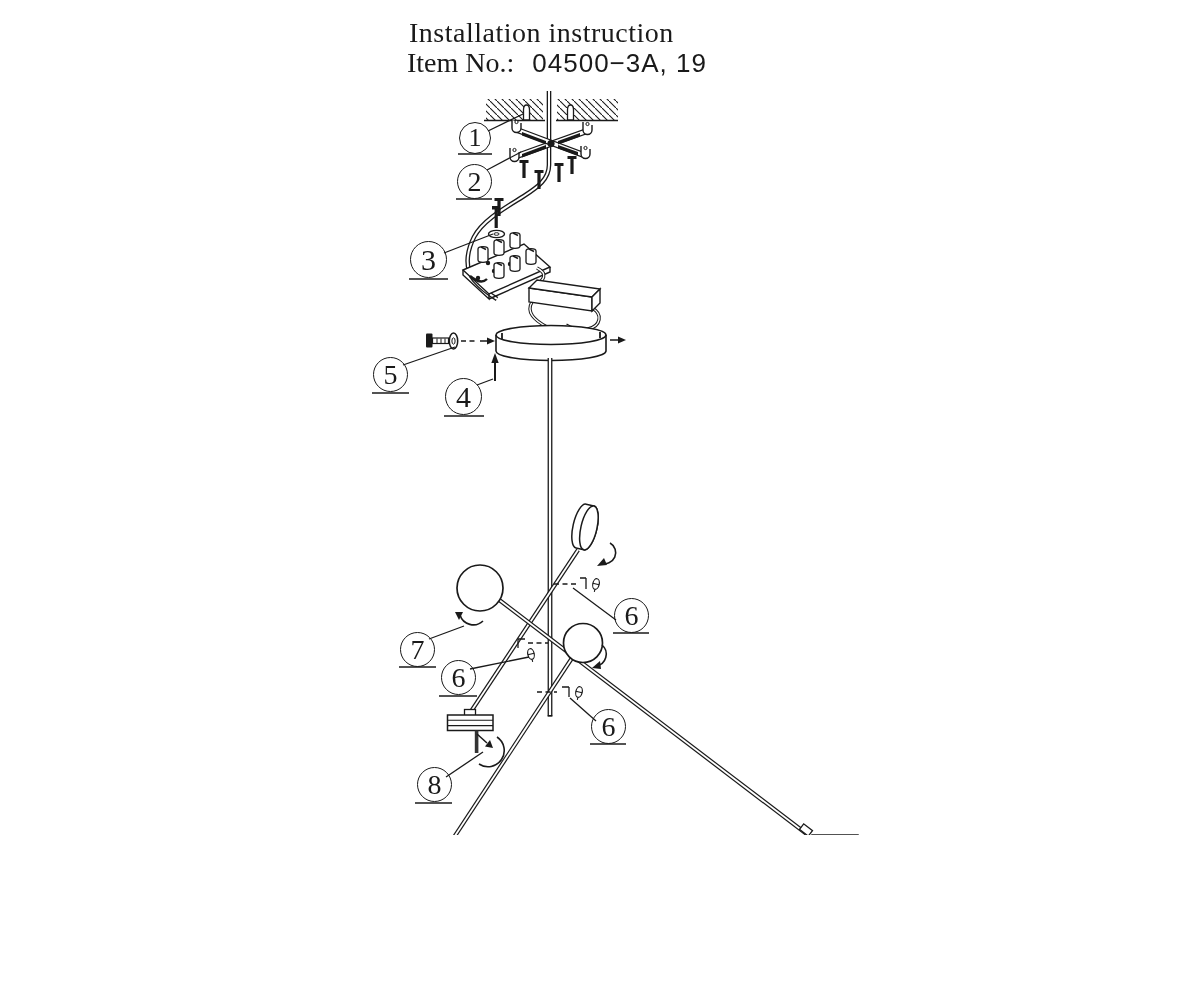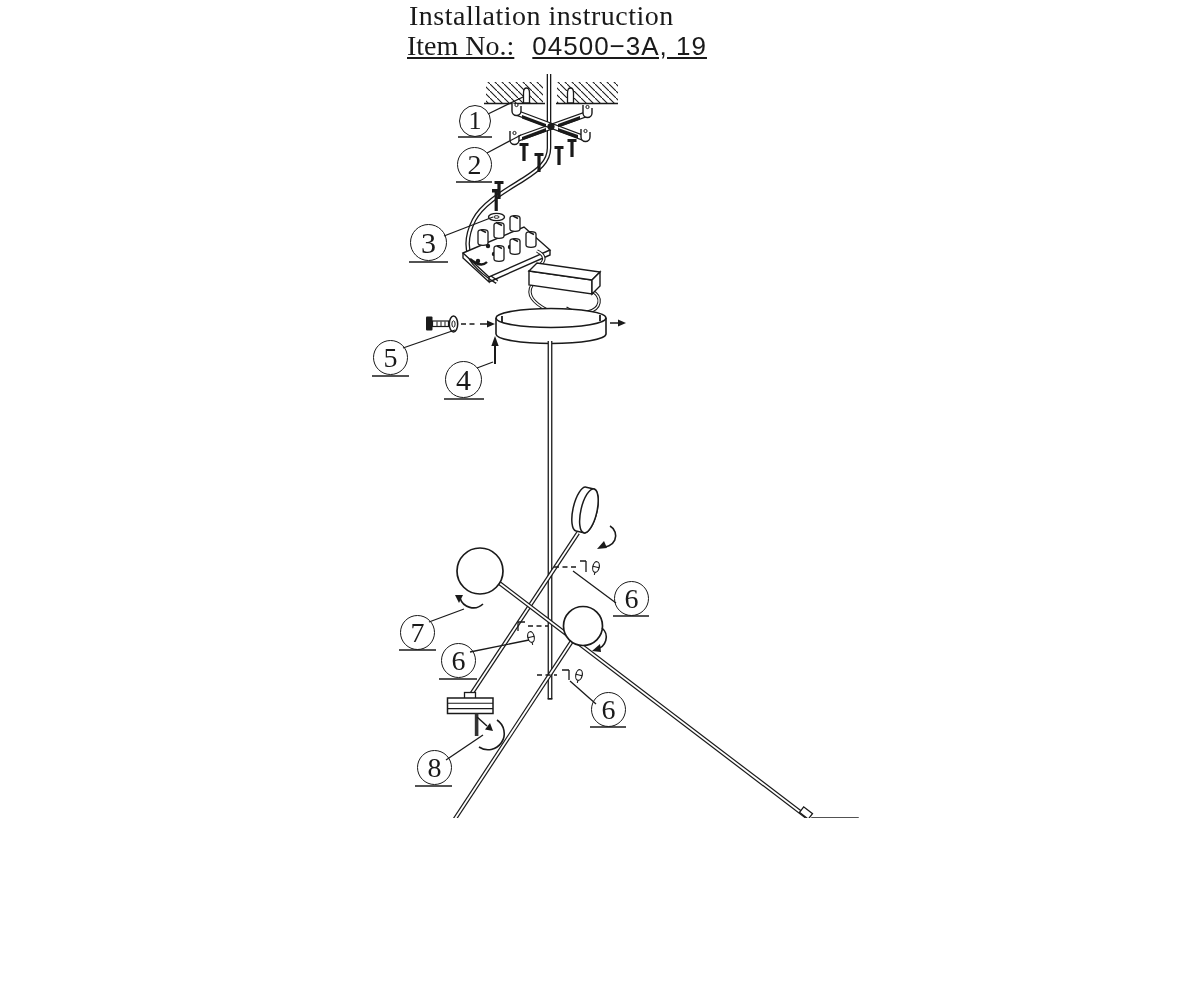--- a/index.html
+++ b/index.html
@@ -1,20 +1,20 @@
 <!DOCTYPE html>
 <html><head>
 <meta charset="utf-8">
 <style>
   html,body{margin:0;padding:0;background:#ffffff;}
   .stage{position:relative;width:1200px;height:818px;background:#fff;overflow:hidden;
-         font-family:"Liberation Serif", serif;color:#1a1a1a;}
+         font-family:"Liberation Serif", serif;color:#1a1a1a;margin-top:17px;}
   .stage svg{position:absolute;left:0;top:0;}
   .title-line1{position:absolute;left:409px;top:0px;font-size:28px;letter-spacing:0.5px;white-space:nowrap;}
-  .title-line2{position:absolute;left:407px;top:30px;font-size:28px;white-space:nowrap;display:flex;align-items:center;text-decoration:underline;}
+  .title-line2{position:absolute;left:407px;top:30px;font-size:28px;white-space:nowrap;display:flex;align-items:center;}
   .item-value{font-family:"Liberation Sans", sans-serif;font-size:26px;margin-left:18px;letter-spacing:1px;}
   .callout{position:absolute;border:1.8px solid #1a1a1a;border-radius:50%;
            display:flex;align-items:center;justify-content:center;
            font-family:"Liberation Serif", serif;color:#1a1a1a;background:transparent;}
   .c32{width:30px;height:30px;font-size:26px;}
   .c36{width:33px;height:33px;font-size:28px;}
   .c38{width:35px;height:35px;font-size:30px;}
 </style>
 </head>
 <body>

